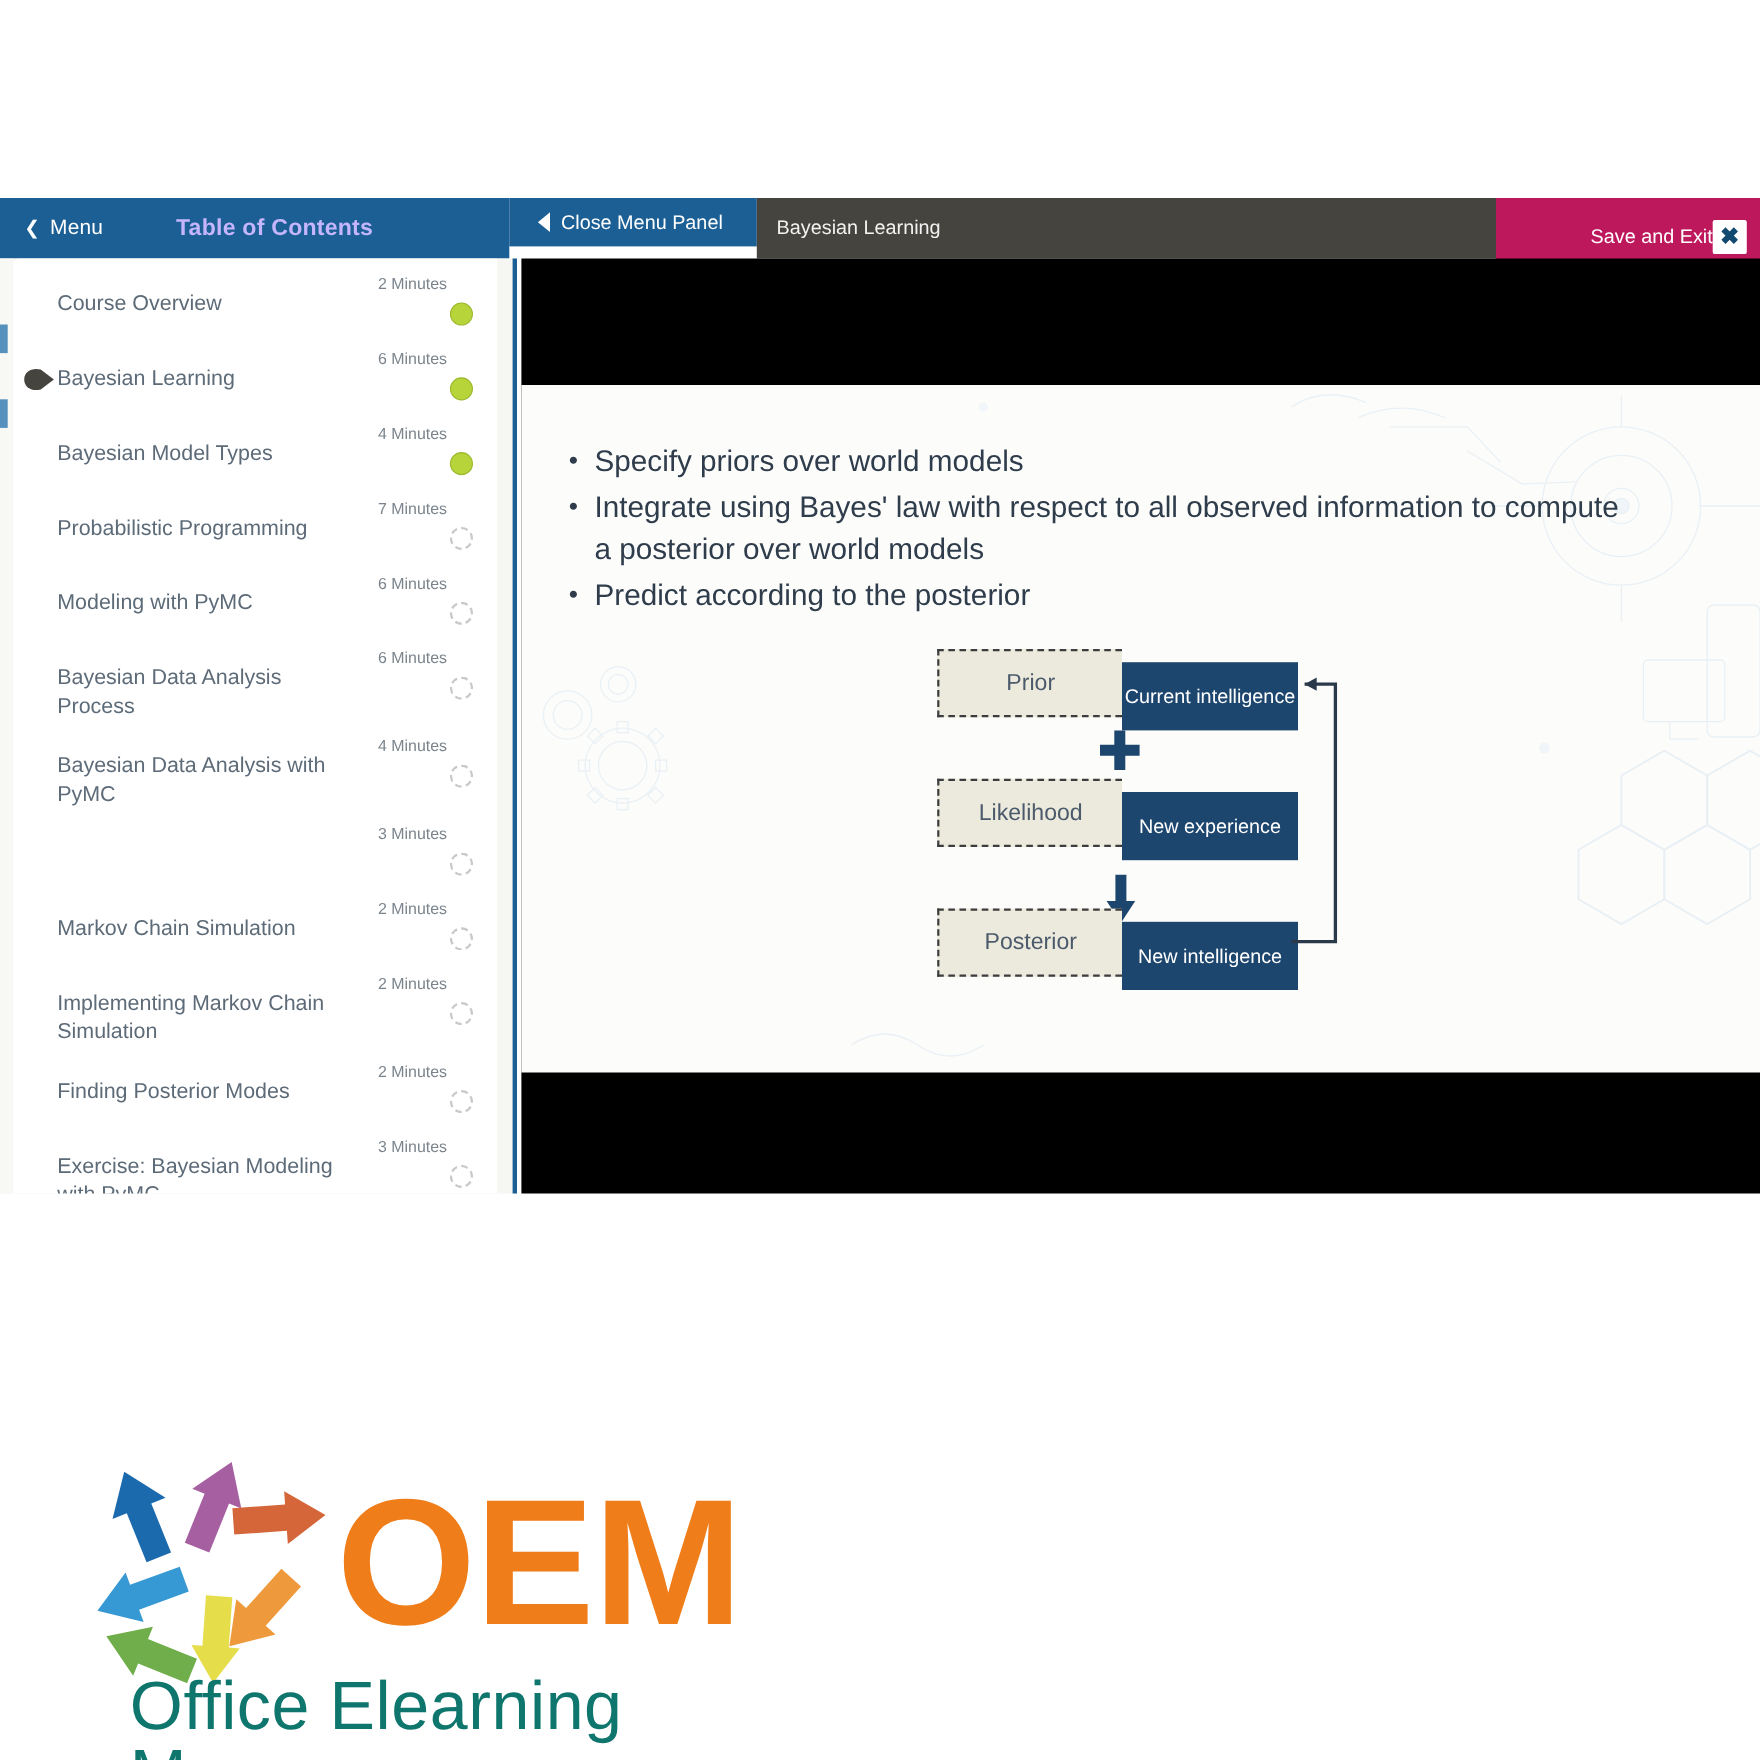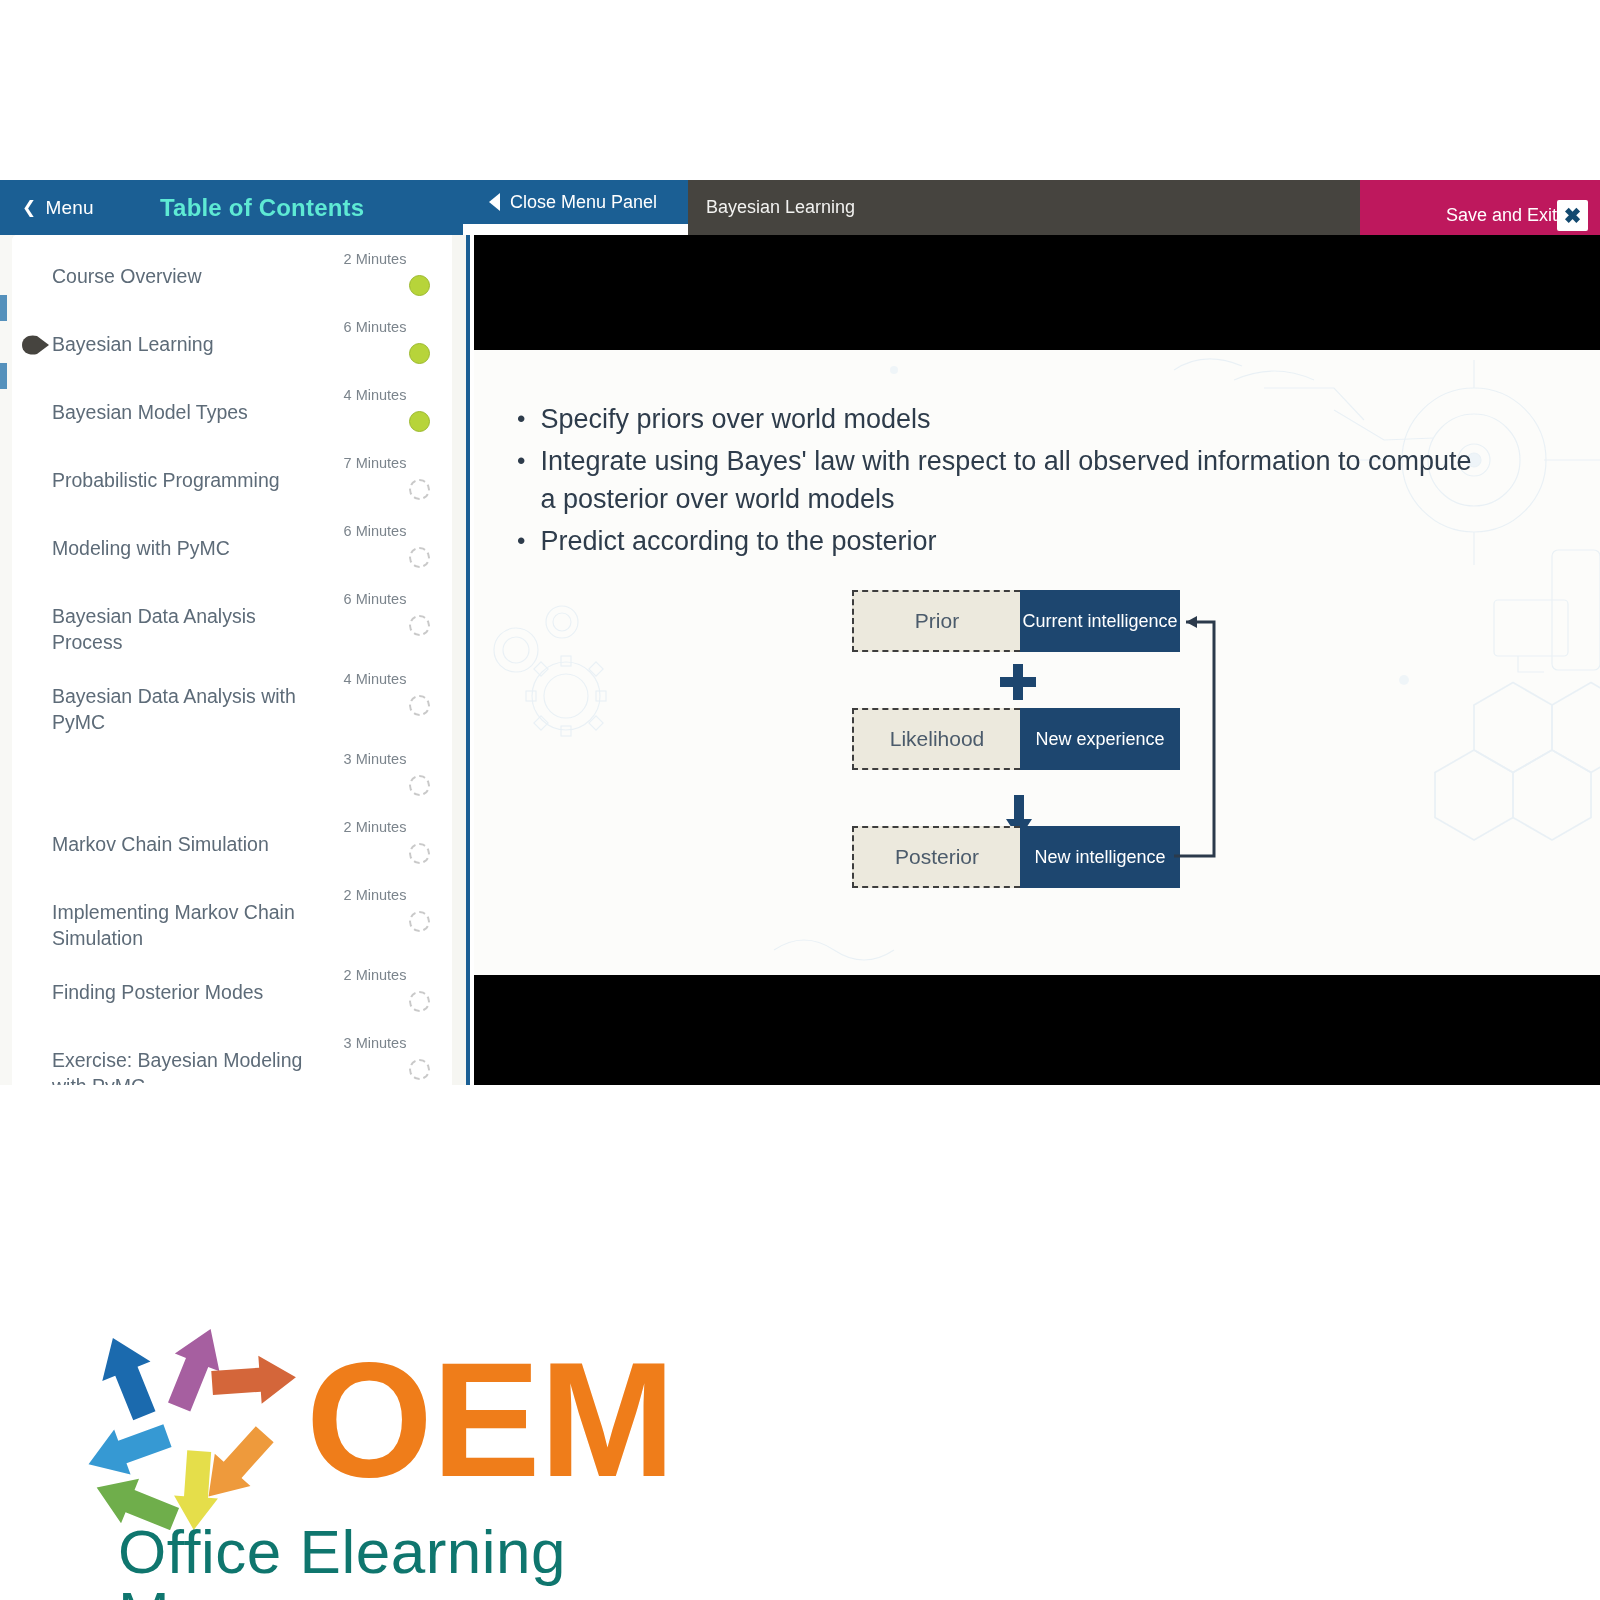--- a/index.html
+++ b/index.html
@@ -33,21 +33,21 @@
     position: relative;
   }
   .menu-btn {
     display: flex; align-items: center; gap: 9px;
     margin-left: 22px;
     color: #ffffff; font-size: 19px; letter-spacing: .2px;
   }
   .chev-left { font-size: 17px; line-height: 1; color:#fff; }
   .toc-title {
     position: absolute; left: 160px;
-    color: #5eead4; font-size: 24px; font-weight: 600; letter-spacing: .2px;
+    color: #c4b5fd; font-size: 21px; font-weight: 600; letter-spacing: .2px;
   }
   .tb-close {
     width: 225px; height: 44px;
     background: #1b5f94;
     display: flex; align-items: center; gap: 10px;
     padding-left: 26px;
     color:#fff; font-size: 18px;
   }
   .tri-left {
     width: 0; height: 0;
@@ -189,20 +189,21 @@
     border-right: none;
     display:flex; align-items:center; justify-content:center;
     color: #4b5b6b; font-size: 21px;
   }
   .dg-right {
     width: 160px; height: 62px;
     background: #1d466f;
     display:flex; align-items:center; justify-content:center;
     color: #ffffff; font-size: 18px; line-height: 22px;
     text-align: center;
+    margin-top: 12px;
   }
   .plus-icon {
     position: absolute; left: 146px; top: 72px;
     width: 40px; height: 40px;
   }
   .down-arrow {
     position: absolute; left: 152px; top: 205px;
     width: 30px; height: 44px;
   }
   .loop { position: absolute; left: 320px; top: 0px; width: 56px; height: 290px; }

